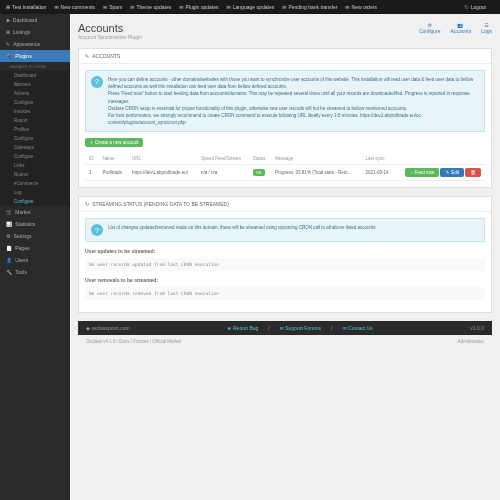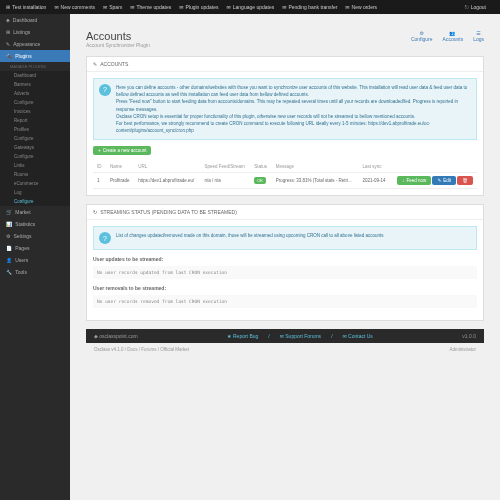--- a/index.html
+++ b/index.html
@@ -7,21 +7,21 @@
 .topbar{background:#1a1a1a;color:#ccc;height:14px;display:flex;align-items:center;padding:0 6px;font-size:5px}
 .topbar .tb-item{margin-right:8px;display:flex;align-items:center;gap:2px}
 .topbar .tb-right{margin-left:auto}
 .container{display:flex;height:calc(100% - 14px)}
 .sidebar{width:70px;background:#2a2a2a;color:#aaa;overflow-y:auto}
 .sb-item{padding:3px 6px;display:flex;align-items:center;gap:3px;font-size:5px;cursor:pointer}
 .sb-item.active{background:#3a7ab8;color:#fff}
 .sb-sub{background:#222;padding:2px 6px 2px 14px;font-size:4.5px;color:#888;cursor:pointer}
 .sb-sub.sel{color:#5bc0de}
 .sb-head{padding:2px 6px 2px 10px;font-size:4px;color:#666;text-transform:uppercase}
-.main{flex:1;background:#f0f0f0;overflow-y:auto;padding:16px}
+.main{flex:1;background:#f0f0f0;overflow-y:auto;padding:8px}
 .page-header{display:flex;justify-content:space-between;align-items:flex-start;margin-bottom:8px}
 .page-title{font-size:11px;color:#444}
 .page-sub{font-size:5px;color:#999}
 .header-icons{display:flex;gap:10px;font-size:5px;color:#3a7ab8}
 .header-icons div{text-align:center}
 .card{background:#fff;border:1px solid #ddd;margin-bottom:8px}
 .card-head{padding:4px 6px;border-bottom:1px solid #eee;font-size:5px;color:#666;display:flex;align-items:center;gap:3px}
 .card-body{padding:6px}
 .info-box{background:#e8f4f8;border:1px solid #bce8f1;padding:5px;font-size:4.5px;color:#31708f;line-height:1.6;display:flex;gap:5px;margin-bottom:6px}
 .info-icon{width:12px;height:12px;background:#5bc0de;border-radius:50%;color:#fff;display:flex;align-items:center;justify-content:center;font-size:7px;flex-shrink:0}

